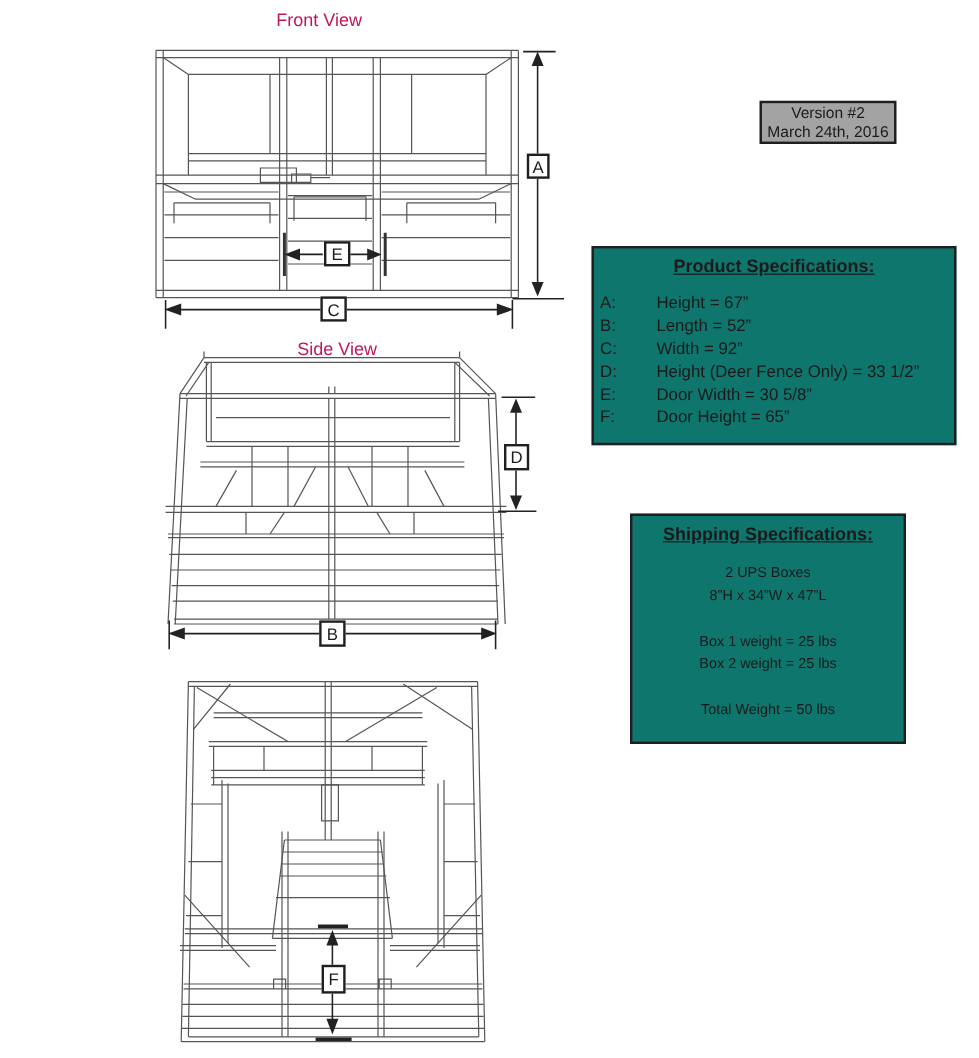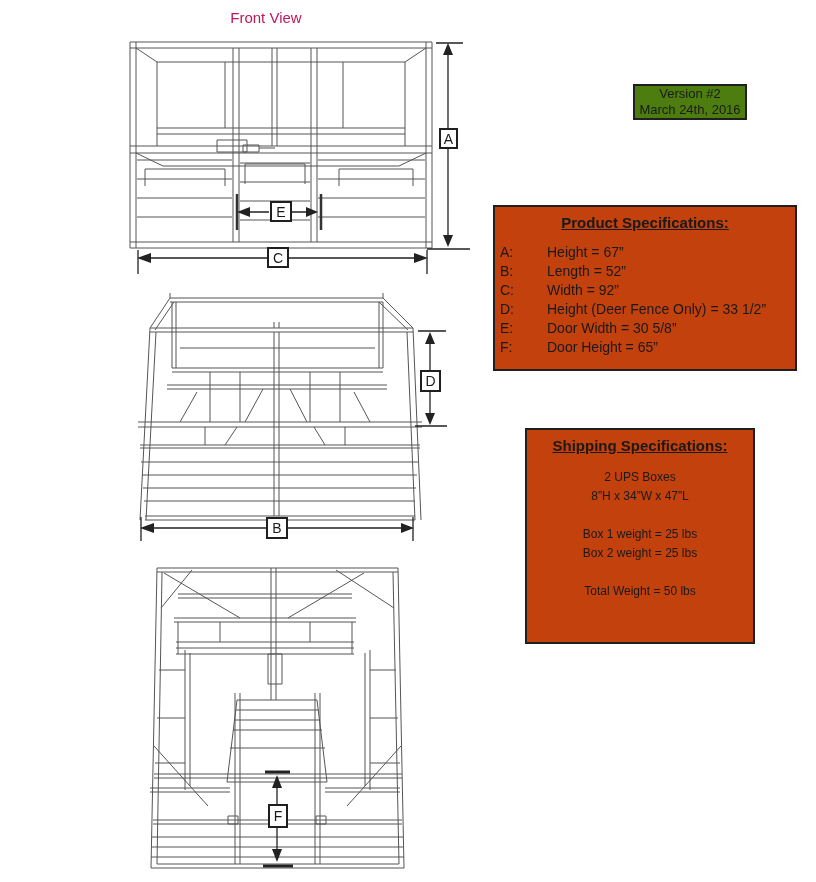--- a/index.html
+++ b/index.html
@@ -9,45 +9,46 @@
   }
   .view-title { position:absolute; font-size:15px; text-align:center; color:#be185d; }
   .art { position:absolute; }
   .dim-label {
     position:absolute; display:flex; align-items:center; justify-content:center;
     background:#ffffff; border:2px solid #1f1f1f; font-size:14px; color:#1a1a1a;
     box-sizing:border-box;
   }
   .vbox {
     position:absolute; left:633px; top:84px; width:114px; height:36px;
-    border:2px solid #1f1f1f; box-sizing:border-box; background:#4d7c0f;
+    border:2px solid #1f1f1f; box-sizing:border-box; background:#a3a3a3;
     display:flex; flex-direction:column; align-items:center; justify-content:center;
     font-size:13px; line-height:16px; text-align:center;
   }
   .spec-box {
-    position:absolute; border:2px solid #1f1f1f; box-sizing:border-box; background:#c2410c;
+    position:absolute; border:2px solid #1f1f1f; box-sizing:border-box; background:#0f766e;
   }
   .spec-box.product { left:493px; top:205px; width:304px; height:166px; }
-  .spec-box.shipping { left:525px; top:428px; width:230px; height:216px; text-align:center; }
+  .spec-box.shipping { left:525px; top:428px; width:230px; height:192px; text-align:center; }
   .spec-title {
     font-weight:bold; text-decoration:underline; font-size:15px;
     text-align:center; margin-top:7px;
   }
   .spec-rows { margin-top:12px; }
   .spec-row { display:flex; font-size:14px; line-height:19px; padding-left:5px; }
   .spec-key { width:47px; flex:0 0 47px; }
   .ship-lines { margin-top:14px; font-size:12px; line-height:19px; }
   .ship-gap { height:19px; }
 </style>
 </head>
 <body>
 
 <div class="page">
 
   <div class="view-title" style="left:126px; top:9px; width:280px;">Front View</div>
+  <div class="view-title" style="left:131px; top:283px; width:300px;">Side View</div>
 
   <svg class="art" style="left:125px; top:36px;" width="345" height="245" viewBox="0 0 345 245">
     <g stroke="#555" stroke-width="1" fill="none">
       <path d="M5,6 H307 M5,12 H307 M5,110 H307 M5,117 H307 M5,206 H307 M5,212 H307 M5,6 V212 M11,6 V212 M301,6 V212 M307,6 V212"></path>
       <path d="M108,12 V206 M114,12 V206 M186,12 V206 M192,12 V206 M147,12 V110 M152,12 V110"></path>
       <path d="M11,12 L32,26 M301,12 L280,26 M32,26 H280 M32,26 V110 M280,26 V110 M32,92 H280 M32,98 H280 M100,26 V92 M218,26 V92"></path>
       <path d="M92,104 h30 v12 h-30 z M118,109 h16 v7 h-16 z M134,112 H150"></path>
       <path d="M11,117 L38,130 M301,117 L274,130 M38,130 H274 M20,133 H100 M20,133 V150 M100,133 V150 M214,133 H288 M214,133 V150 M288,133 V150 M120,128 H180 M120,128 V148 M180,128 V148"></path>
       <path d="M12,124 H107 M12,143 H107 M12,162 H107 M12,181 H107 M115,127 H185 M115,146 H185 M115,165 H185 M115,184 H185 M193,124 H300 M193,143 H300 M193,162 H300 M193,181 H300"></path>
     </g>

